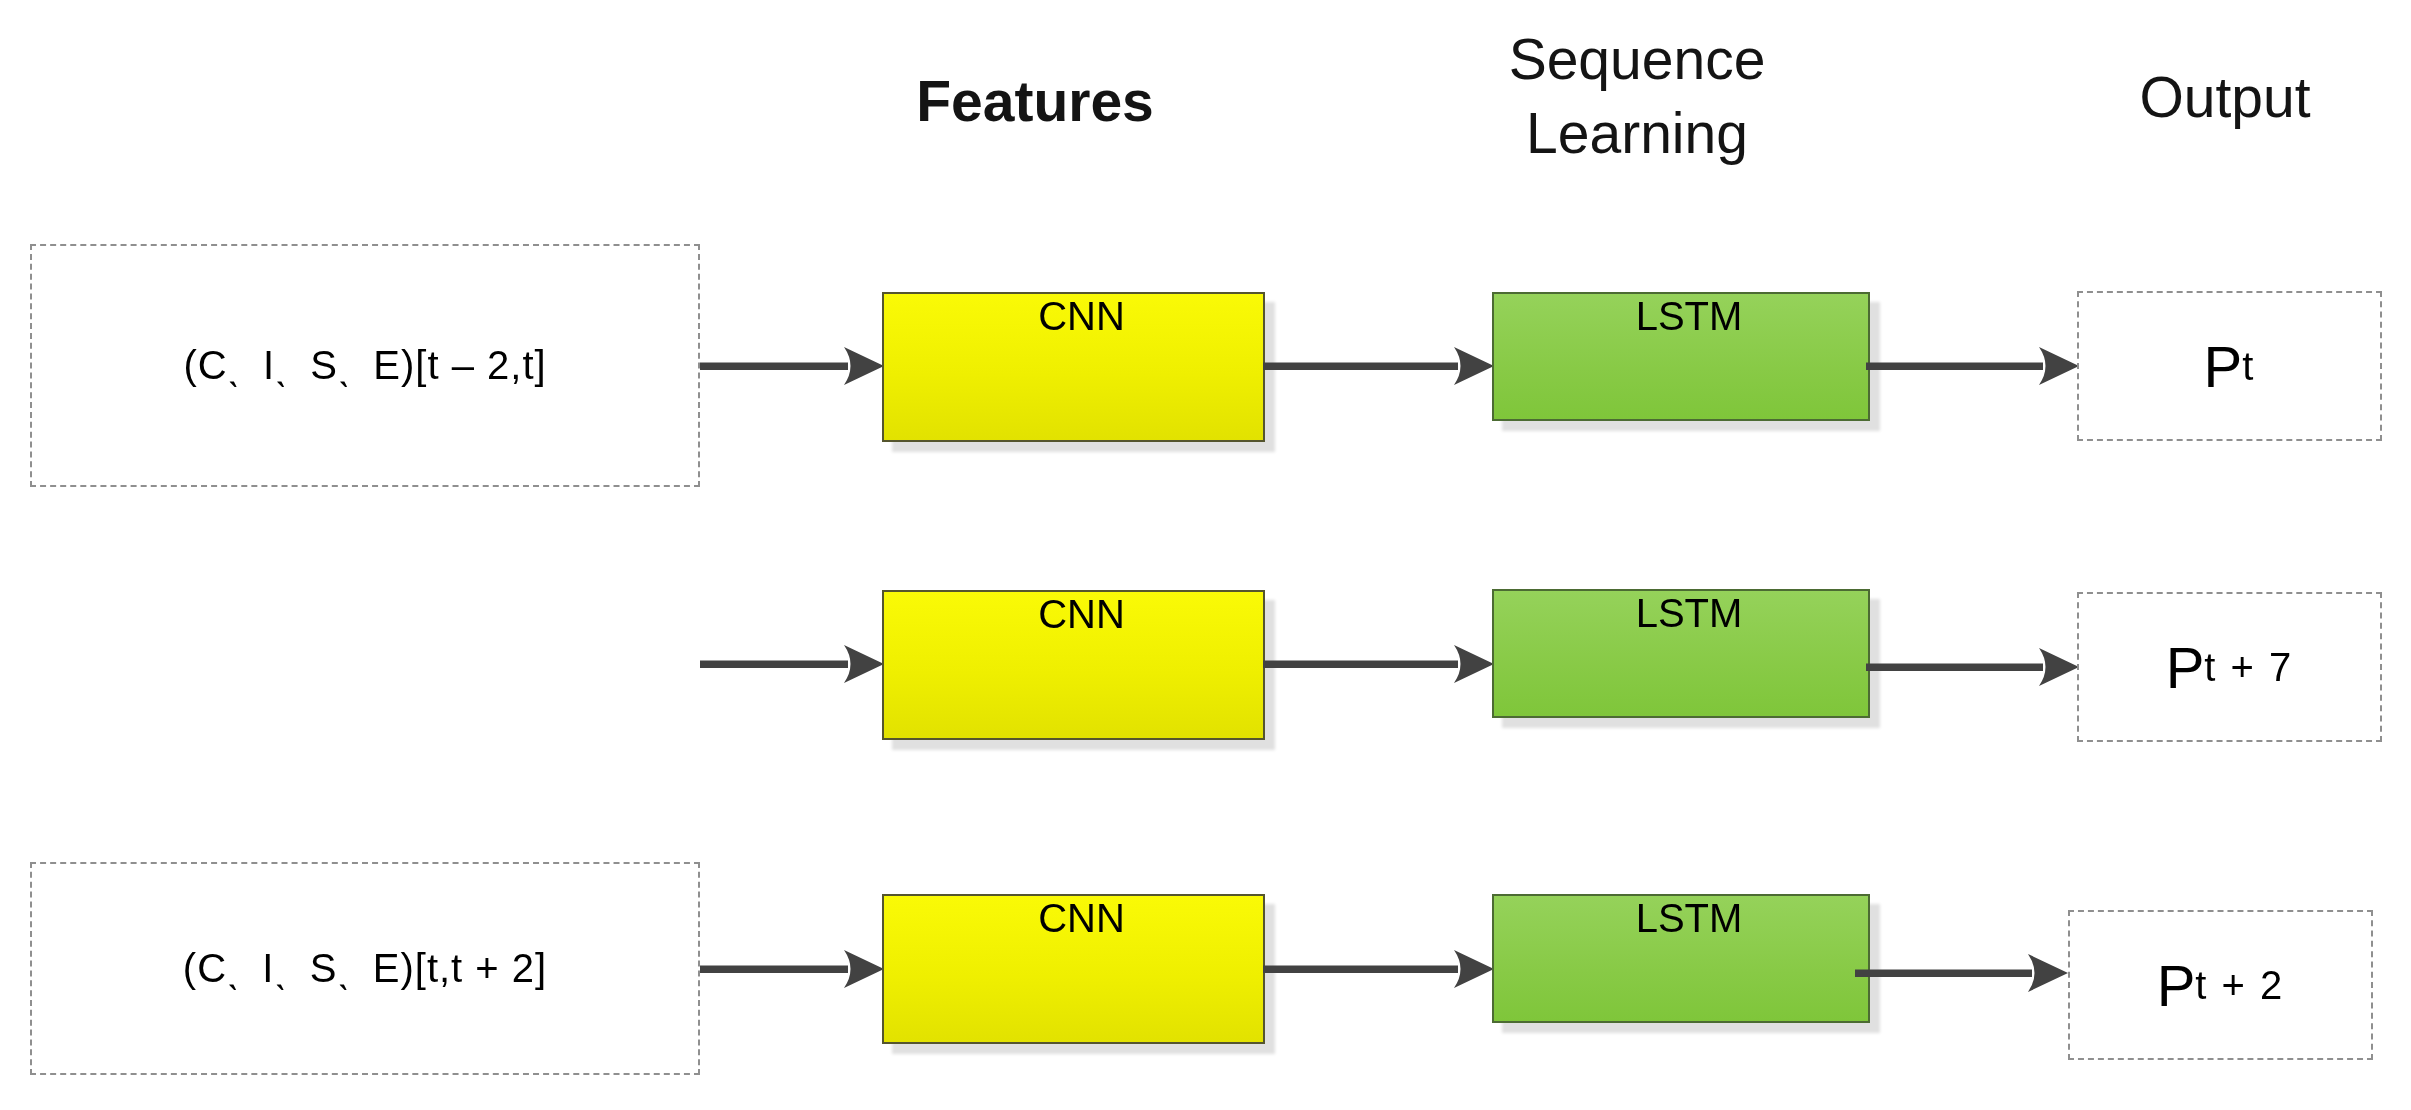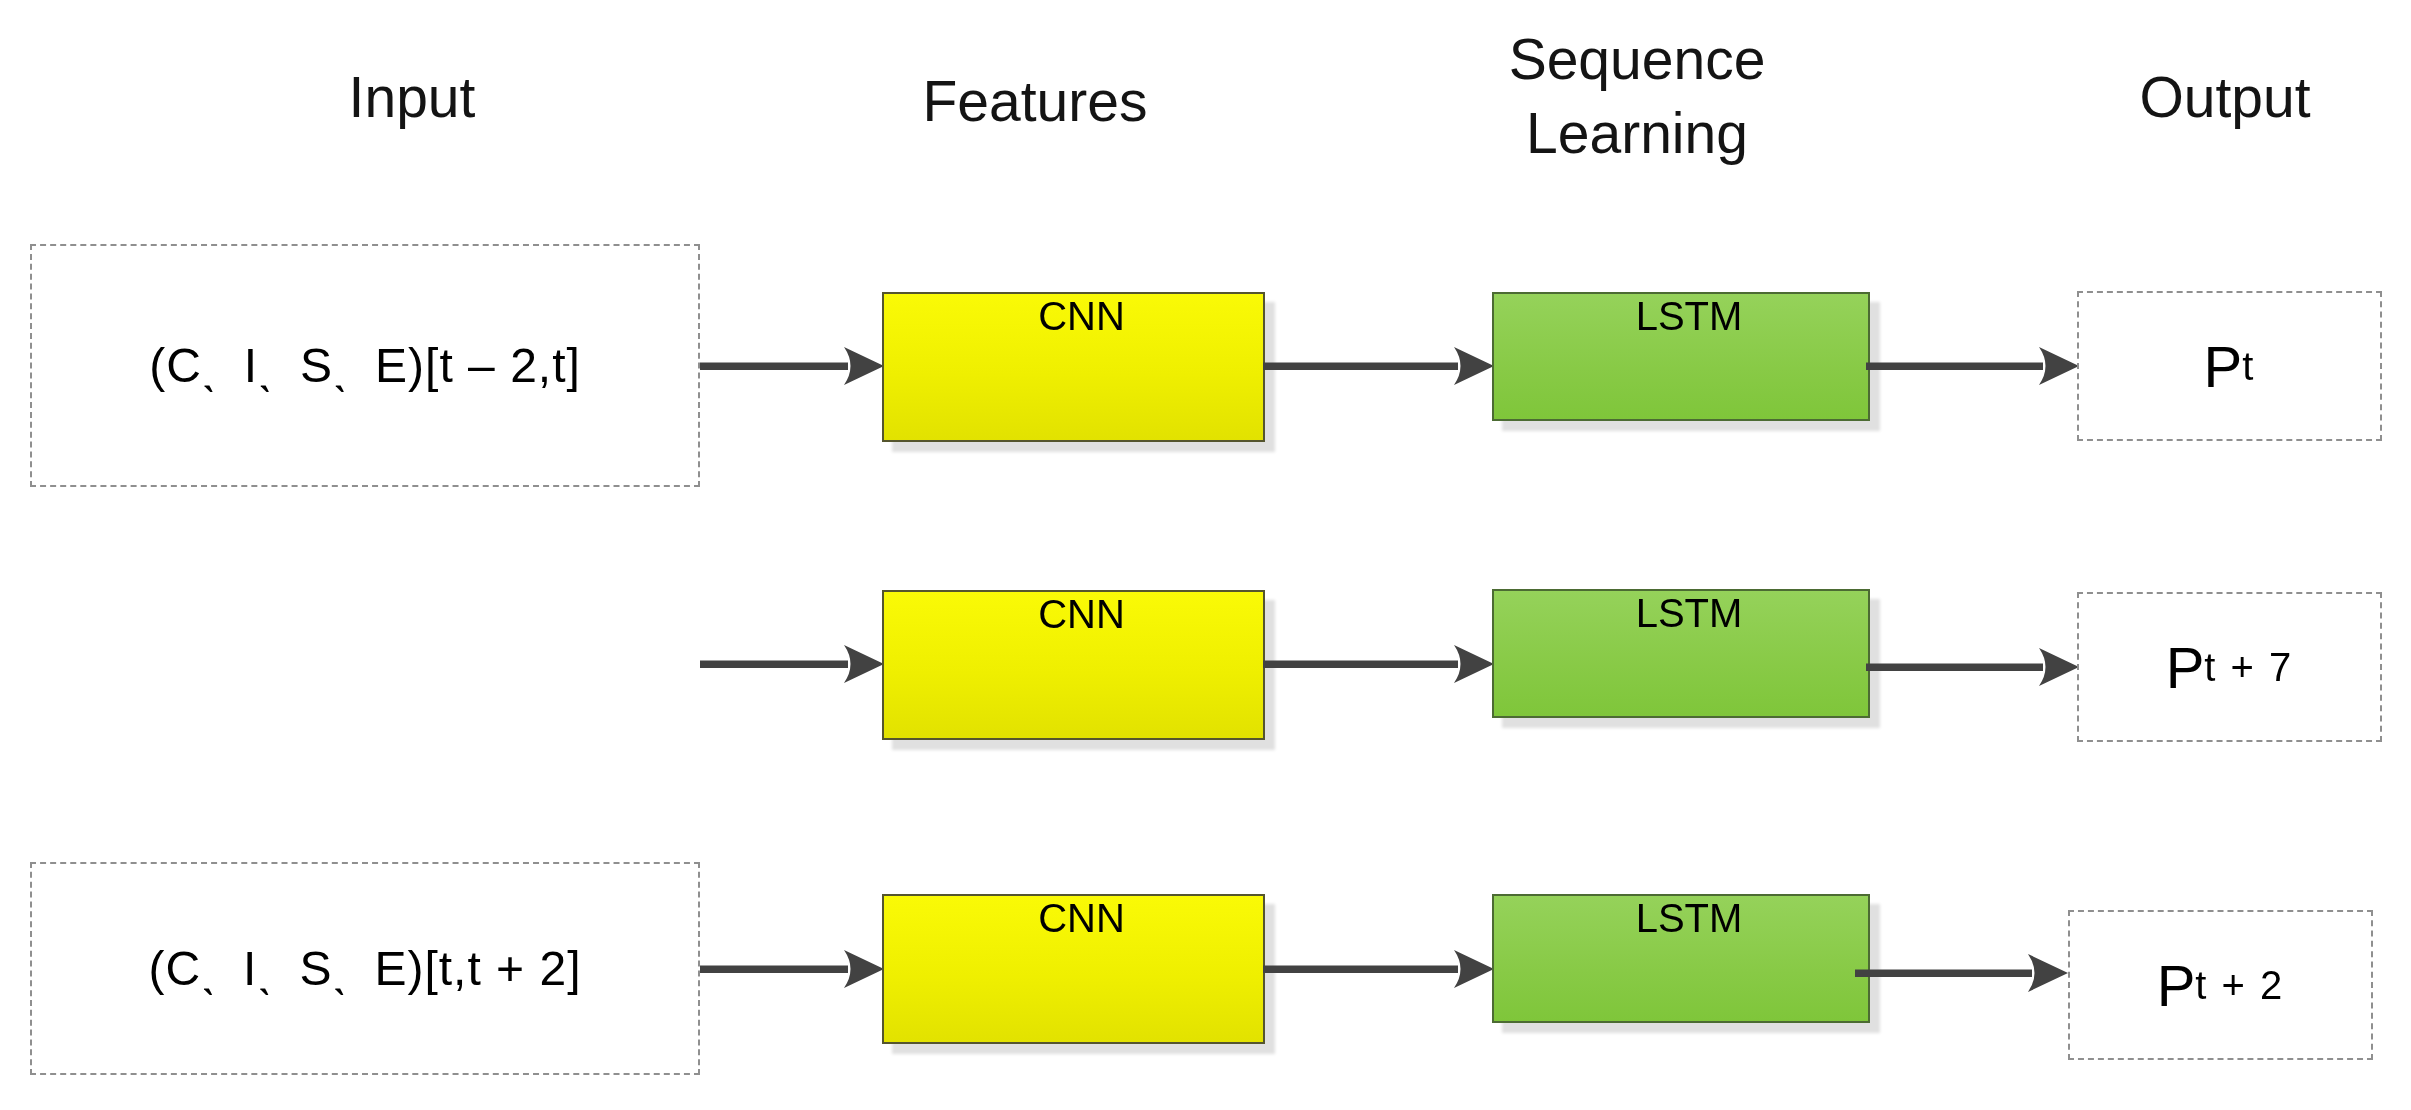--- a/index.html
+++ b/index.html
@@ -13,32 +13,32 @@
   }
   .hdr{
     position:absolute;
     text-align:center;
     font-size:57px;
     line-height:74px;
     color:#141414;
     white-space:normal;
   }
   .hdr-input    {left:262px;  top:60px;  width:300px;}
-  .hdr-features {left:885px;  top:64px;  width:300px;}
+  .hdr-features {left:885px;  top:64px;  width:300px;font-weight:bold;}
   .hdr-sequence {left:1487px; top:22px;  width:300px;}
   .hdr-output   {left:2075px; top:60px;  width:300px;}
 
   .dashedbox{
     position:absolute;
     border:2px dashed #8f8f8f;
     background:#ffffff;
     display:flex;align-items:center;justify-content:center;
     box-sizing:border-box;
   }
-  .in-box{left:30px;width:670px;font-size:48px;letter-spacing:1px;white-space:nowrap;}
+  .in-box{left:30px;width:670px;font-size:40px;letter-spacing:1px;white-space:nowrap;}
   .in-r1{top:244px;height:243px;}
   .in-r2{top:549px;height:227px;}
   .in-r3{top:862px;height:213px;}
 
   .solidbox{
     position:absolute;
     display:flex;align-items:flex-start;justify-content:center;
     font-size:40px;
     border:2px solid #4a4a3a;
     box-shadow:10px 10px 3px #e0e0e0;
@@ -75,21 +75,20 @@
   .arr-r2{top:642px;}
   .arr-r3{top:947px;}
   .arr3-r2{top:645px;}
   .arr3-r3t{top:951px;}
 </style>
 </head>
 <body>
 
 <div class="canvas">
 
-  <div class="hdr hdr-input">Input</div>
   <div class="hdr hdr-features">Features</div>
   <div class="hdr hdr-output">Output</div>
   <div class="hdr hdr-sequence">Sequence Learning</div>
 
   <div class="dashedbox in-box in-r1">
     <span>(Cˎ Iˎ Sˎ E)[t – 2,t]</span>
   </div>
 
   <svg class="arrow arr1 arr-r1" viewBox="0 0 184 44">
     <rect x="0" y="18.5" width="148" height="7.5"></rect>

